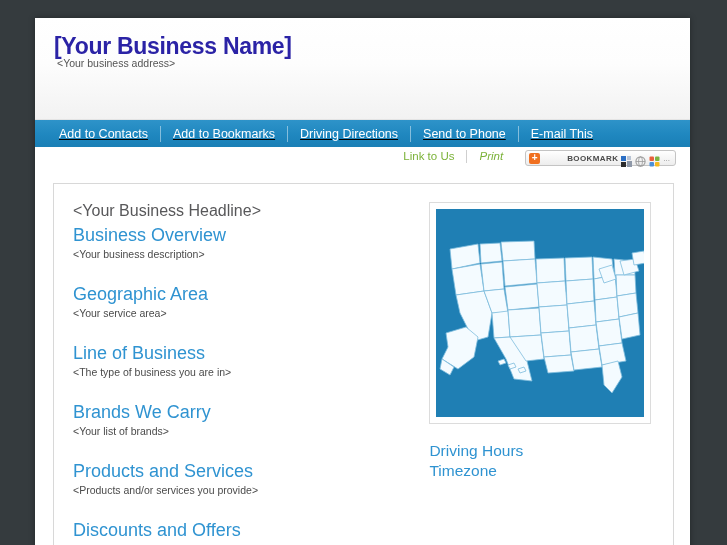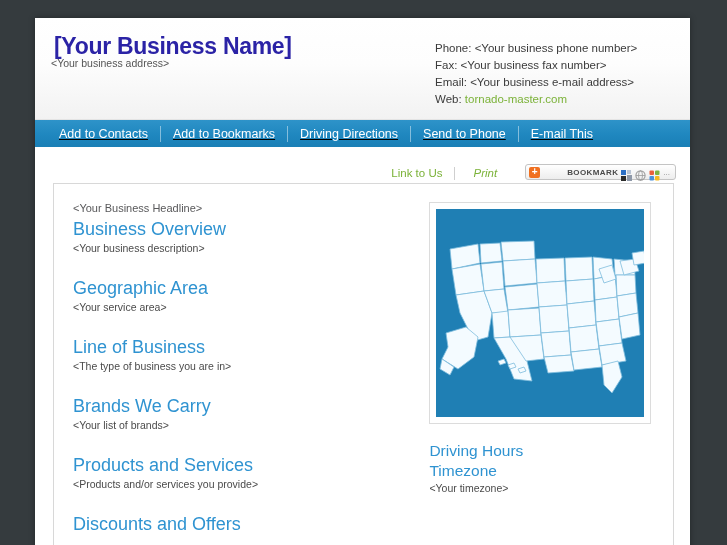--- a/index.html
+++ b/index.html
@@ -30,21 +30,21 @@
     left: 19px; top: 15px;
     font-size: 23px;
     font-weight: bold;
     color: #2b23a6;
     letter-spacing: -0.3px;
     white-space: nowrap;
     text-align: center;
   }
   .biz-address {
     position: absolute;
-    left: 16px; top: 39px;
+    left: 22px; top: 39px;
     font-size: 10.5px;
     color: #555555;
     white-space: nowrap;
   }
   .contact-block {
     position: absolute;
     left: 400px; top: 22px;
     font-size: 11.5px;
     color: #3b3b3b;
     line-height: 17px;
@@ -70,24 +70,24 @@
     border-right: 1px solid rgba(255,255,255,0.45);
     white-space: nowrap;
     cursor: pointer;
   }
   .nav-item:last-child { border-right: none; }
 
   
   .util-row {
     height: 30px;
     display: flex;
-    align-items: flex-end;
+    align-items: flex-start;
     justify-content: flex-end;
     padding-right: 14px;
-    gap: 6px;
+    gap: 0px;
   }
   .util-link {
     color: #7bb238;
     font-size: 11.5px;
     padding: 0 12px;
     border-right: 1px solid #cfcfcf;
     line-height: 13px;
     white-space: nowrap;
     cursor: pointer;
   }
@@ -131,21 +131,21 @@
     border: 1px solid #d8d8d8;
     background: #fff;
     height: 400px;
     padding: 18px 16px 0 19px;
     display: flex;
   }
   .col-left { width: 355px; padding-right: 10px; }
   .col-right { width: 235px; padding-left: 5px; }
 
   .headline {
-    font-size: 11px;
+    font-size: 16px;
     color: #58585a;
     margin-bottom: 1px;
     white-space: nowrap;
   }
   .sec-title {
     font-size: 18px;
     color: #2f93d1;
     margin-bottom: 2px;
     white-space: nowrap;
   }
@@ -188,26 +188,20 @@
 </style>
 </head>
 <body>
 
 <div id="page">
 
   <div class="header">
     <div class="biz-name">[Your Business Name]</div>
     <div class="biz-address">&lt;Your business address&gt;</div>
 
-    <div class="contact-block">
-      <div>Phone: &lt;Your business phone number&gt;</div>
-      <div>Fax: &lt;Your business fax number&gt;</div>
-      <div>Email: &lt;Your business e-mail address&gt;</div>
-      <div><span>Web: </span><span class="weblink">tornado-master.com</span></div>
-    </div>
   </div>
 
   <div class="navbar">
     <div class="nav-item">Add to Contacts</div>
     <div class="nav-item">Add to Bookmarks</div>
     <div class="nav-item">Driving Directions</div>
     <div class="nav-item">Send to Phone</div>
     <div class="nav-item">E-mail This</div>
   </div>
 
@@ -327,17 +321,16 @@
               <path d="M72 156 L78 154 L80 158 L74 160 Z"></path>
               <path d="M82 160 L88 158 L90 162 L84 164 Z"></path>
             </g>
           </svg>
         </div>
       </div>
 
       <div class="right-title">Driving Hours</div>
 
       <div class="right-title">Timezone</div>
-      <div class="right-body">&lt;Your timezone&gt;</div>
     </div>
 
   </div>
 </div>
 
 </body></html>

